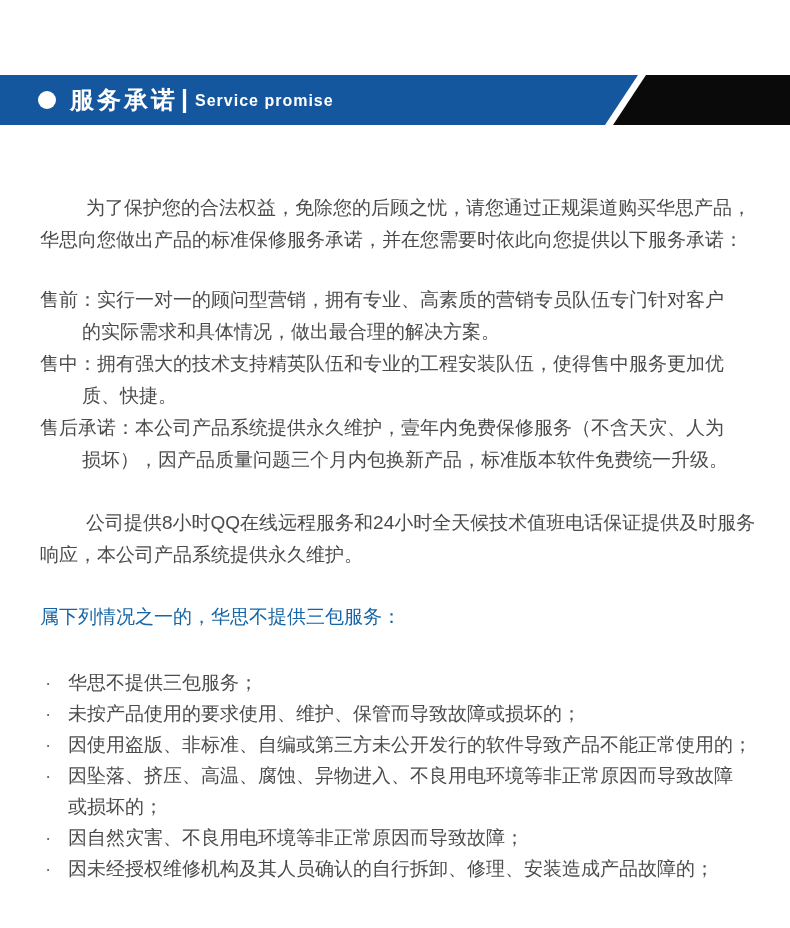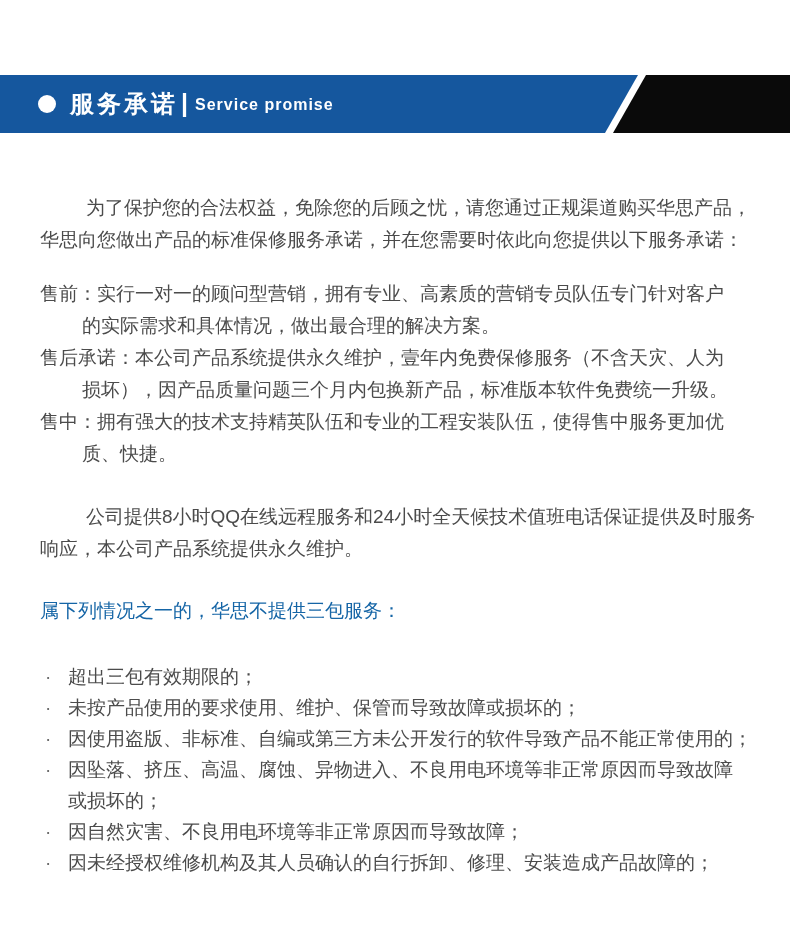--- a/index.html
+++ b/index.html
@@ -5,21 +5,21 @@
   html, body { margin: 0; padding: 0; }
   body {
     width: 790px; height: 928px;
     background: #ffffff;
     position: relative;
     overflow: hidden;
     font-family: "Liberation Sans", sans-serif;
   }
 
   
-  .banner { position: absolute; top: 75px; left: 0; width: 790px; height: 58px; }
+  .banner { position: absolute; top: 75px; left: 0; width: 790px; height: 50px; }
   .banner-blue {
     position: absolute; inset: 0;
     background: #15579E;
     clip-path: polygon(0 0, 638px 0, 605px 100%, 0 100%);
   }
   .banner-black {
     position: absolute; inset: 0;
     background: #0a0a0a;
     clip-path: polygon(646px 0, 790px 0, 790px 100%, 613px 100%);
   }
@@ -38,21 +38,21 @@
 
   
   .content {
     position: absolute; top: 125px; left: 0;
     width: 790px; box-sizing: border-box;
     padding: 0 16px 0 40px;
     color: #4B4B4B;
     font-size: 19px; line-height: 32px;
   }
   .p-intro   { margin: 67px 0 0; text-indent: 46px; white-space: pre-line; }
-  .svc-list  { margin-top: 22px; }
+  .svc-list  { margin-top: 28px; }
   .svc-item  { margin: 0; padding-left: 42px; text-indent: -42px; white-space: pre-line; }
   .p-support { margin: 31px 0 0; text-indent: 46px; white-space: pre-line; }
   .exclusion-heading { margin: 30px 0 0; color: #1565A6; font-weight: normal; }
   .bullet-list { margin-top: 34px; line-height: 31px; }
   .bullet-item { display: flex; margin: 0; }
   .bullet-dot  { flex: 0 0 28px; box-sizing: border-box; padding-left: 5px; color: #6b6b6b; }
   .bullet-text { flex: 1; white-space: pre-line; }
 </style>
 </head>
 <body>
@@ -69,35 +69,35 @@
 </div>
 
 <div class="content">
 
   <p class="p-intro">为了保护您的合法权益，免除您的后顾之忧，请您通过正规渠道购买华思产品，
 华思向您做出产品的标准保修服务承诺，并在您需要时依此向您提供以下服务承诺：</p>
 
   <div class="svc-list">
     <p class="svc-item"><span>售前：</span><span>实行一对一的顾问型营销，拥有专业、高素质的营销专员队伍专门针对客户
 的实际需求和具体情况，做出最合理的解决方案。</span></p>
+    <p class="svc-item"><span>售中：</span><span>拥有强大的技术支持精英队伍和专业的工程安装队伍，使得售中服务更加优
+质、快捷。</span></p>
     <p class="svc-item"><span>售后承诺：</span><span>本公司产品系统提供永久维护，壹年内免费保修服务（不含天灾、人为
 损坏），因产品质量问题三个月内包换新产品，标准版本软件免费统一升级。</span></p>
-    <p class="svc-item"><span>售中：</span><span>拥有强大的技术支持精英队伍和专业的工程安装队伍，使得售中服务更加优
-质、快捷。</span></p>
   </div>
 
   <p class="p-support">公司提供8小时QQ在线远程服务和24小时全天候技术值班电话保证提供及时服务
 响应，本公司产品系统提供永久维护。</p>
 
   <p class="exclusion-heading">属下列情况之一的，华思不提供三包服务：</p>
 
   <div class="bullet-list">
     <div class="bullet-item">
       <span class="bullet-dot">·</span>
-      <span class="bullet-text">超出三包有效期限的；</span>
+      <span class="bullet-text">华思不提供三包服务；</span>
     </div>
     <div class="bullet-item">
       <span class="bullet-dot">·</span>
       <span class="bullet-text">未按产品使用的要求使用、维护、保管而导致故障或损坏的；</span>
     </div>
     <div class="bullet-item">
       <span class="bullet-dot">·</span>
       <span class="bullet-text">因使用盗版、非标准、自编或第三方未公开发行的软件导致产品不能正常使用的；</span>
     </div>
     <div class="bullet-item">

